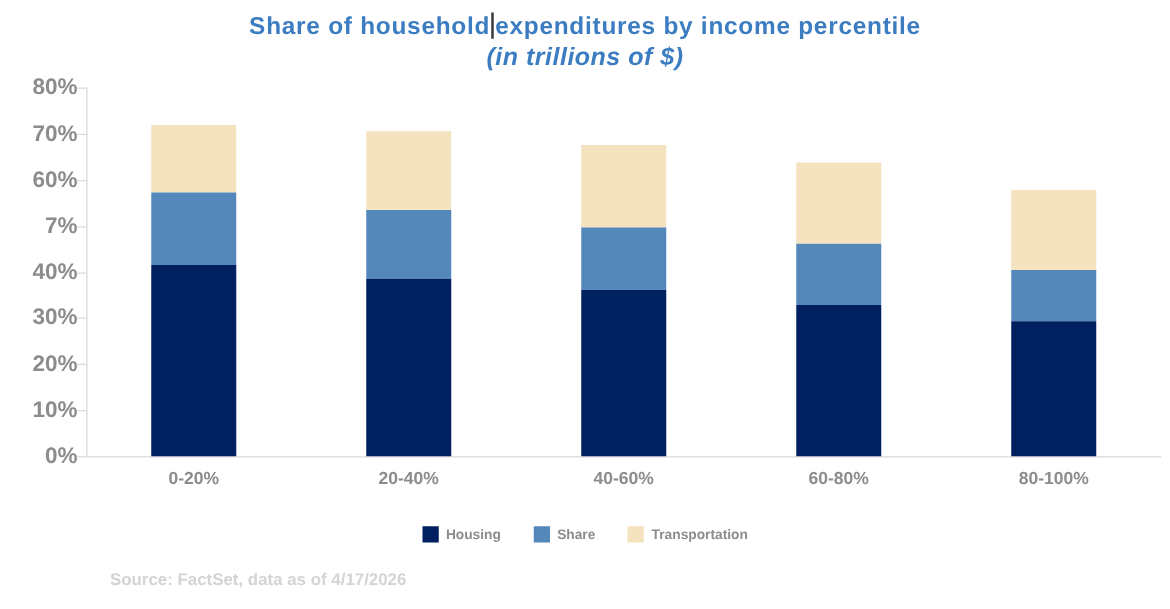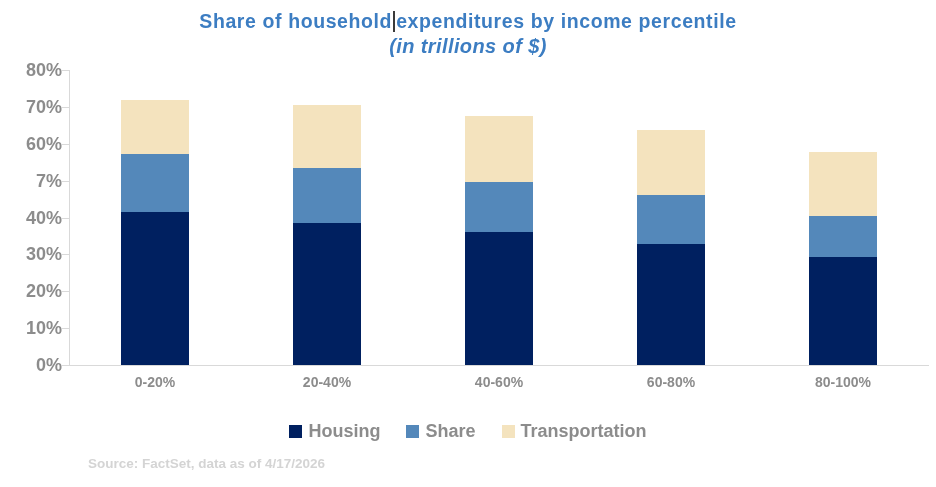--- a/index.html
+++ b/index.html
@@ -157,21 +157,21 @@
     display: flex;
     align-items: center;
     gap: 6px;
   }
   .legend-swatch {
     width: 13px;
     height: 13px;
     display: inline-block;
   }
   .legend-label {
-    font-size: 18px;
+    font-size: 11px;
     color: #8C8C8C;
     white-space: nowrap;
   }
 
   
   .source-note {
     position: absolute;
     left: 88px;
     top: 456px;
     font-size: 13.5px;

